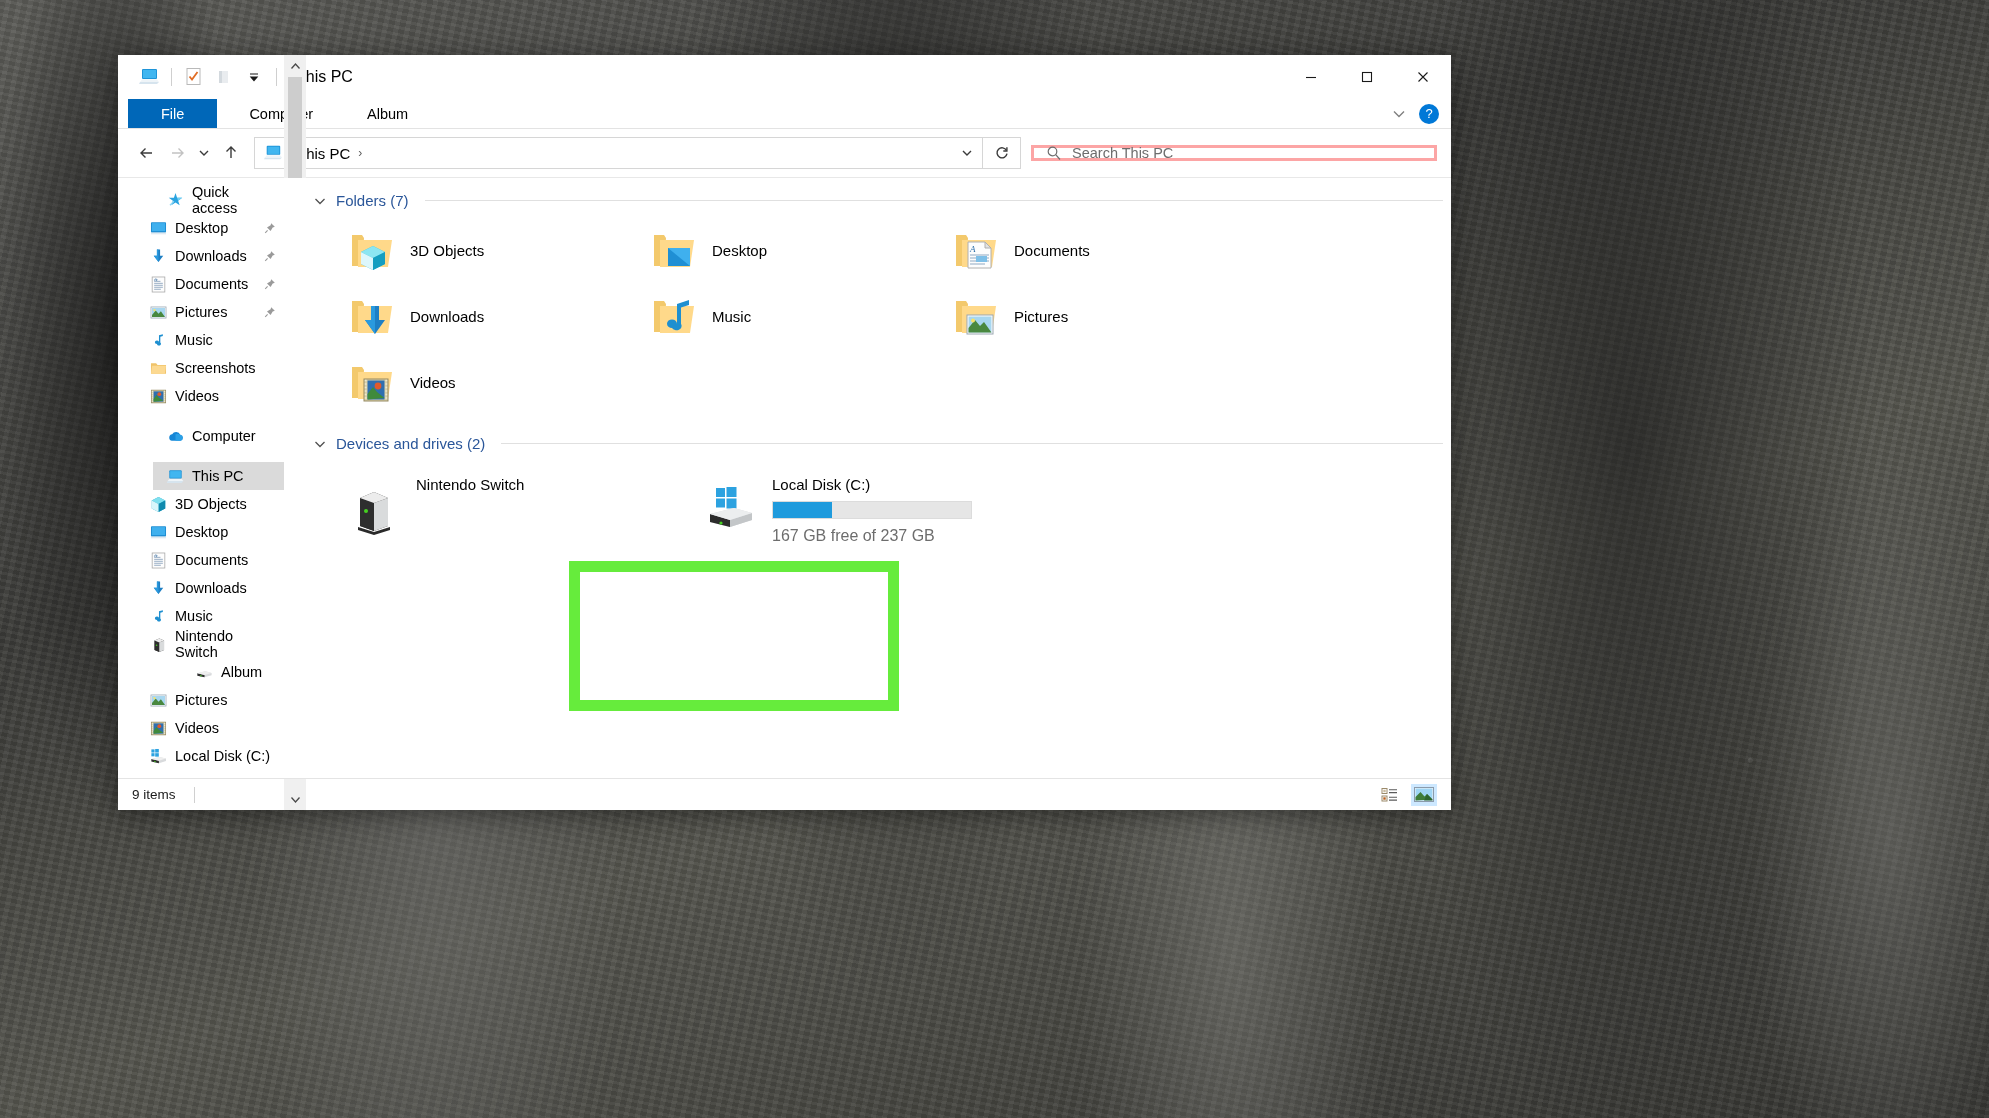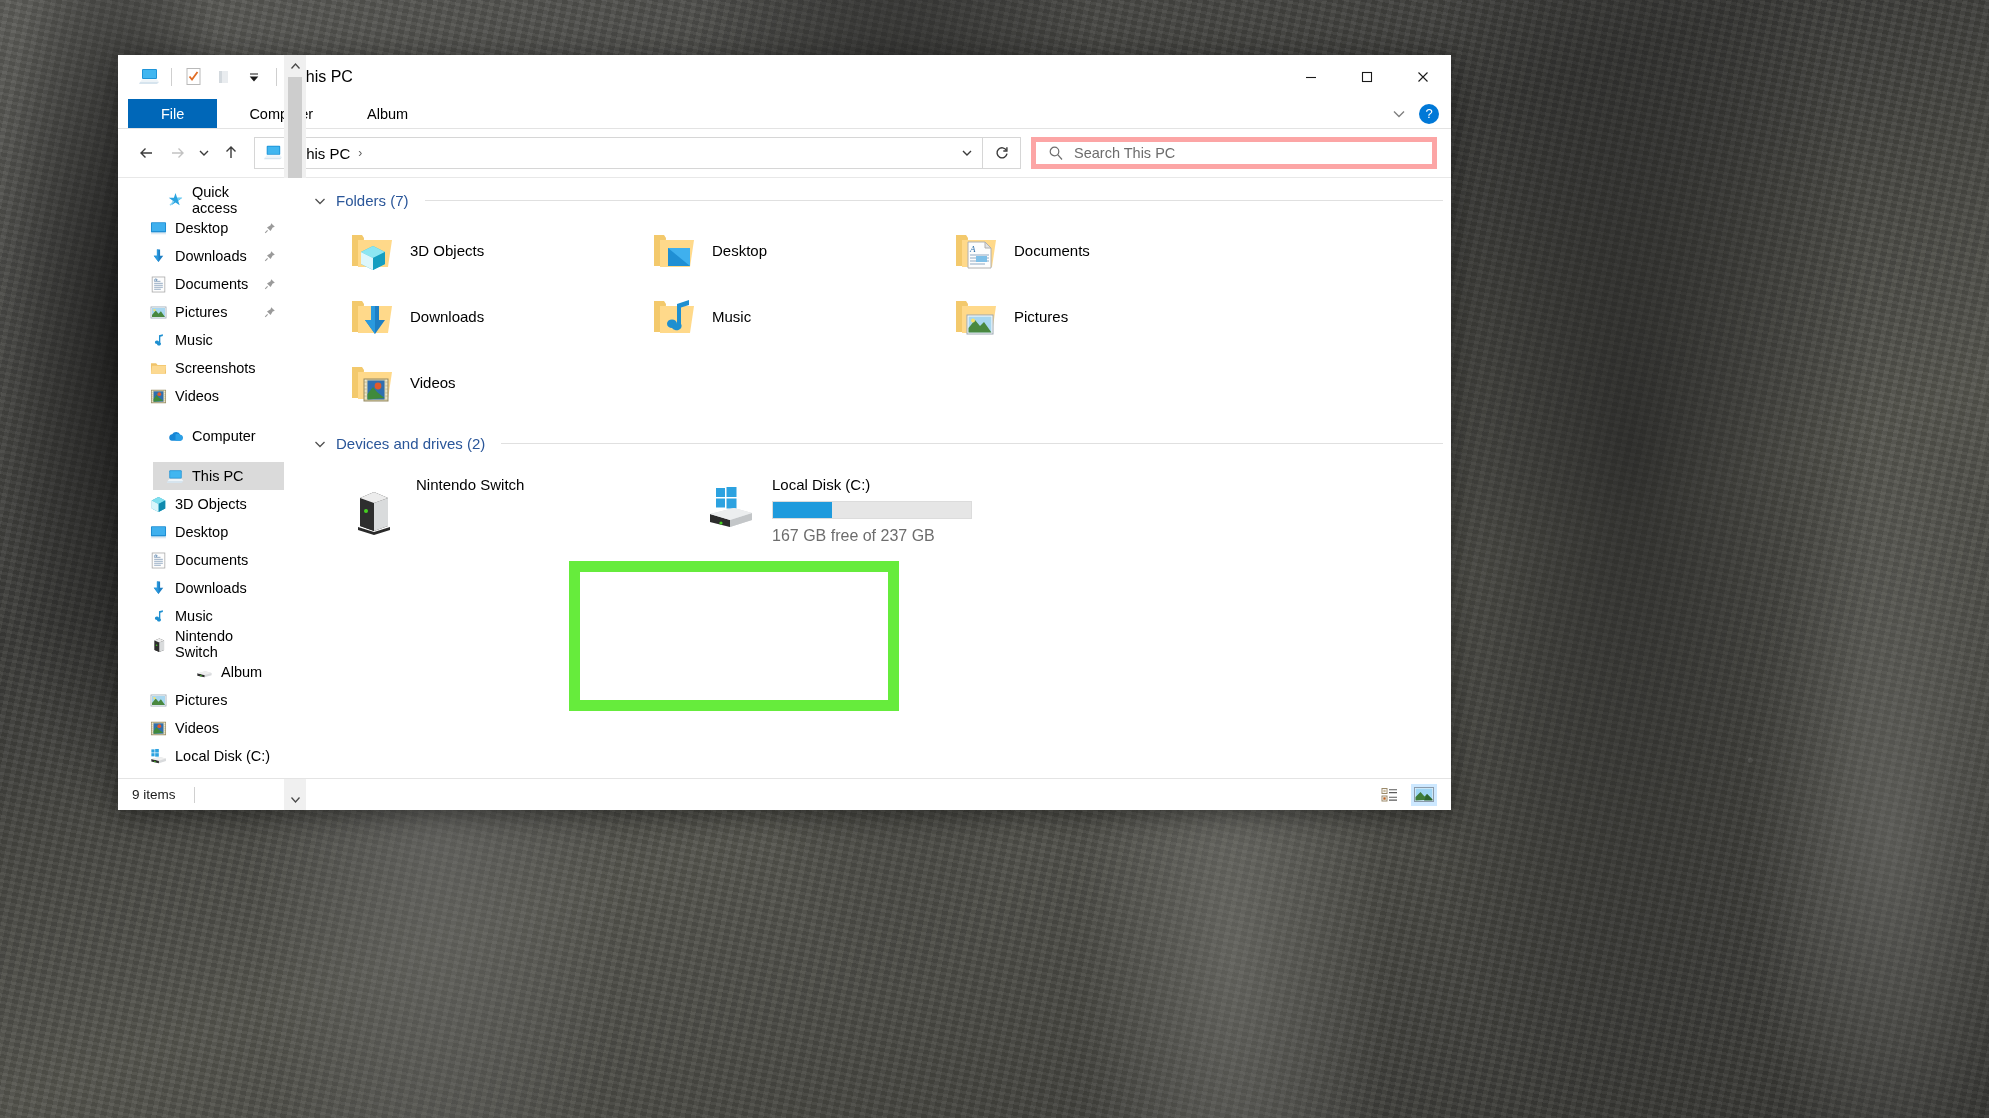--- a/index.html
+++ b/index.html
@@ -75,21 +75,21 @@
     flex: 1; height: 32px; border:1px solid #d6d6d6; background:#fff;
     display:flex; align-items:center; padding: 0 8px; margin-left: 8px;
     position: relative;
   }
   .crumbs { display:flex; align-items:center; gap:2px; }
   .crumb { font-size:15px; color:#000; padding: 0 6px; }
   .chev { color:#5c5c5c; font-size:12px; }
   .addr-drop { position:absolute; right: 8px; color:#3b3b3b; font-size:12px; }
   .refreshbtn { width:38px; height:32px; border:1px solid #d6d6d6; border-left:none; display:flex; align-items:center; justify-content:center; }
   .searchbox {
-    width: 406px; height:32px; border:5px solid #fca5a5; margin-left:10px;
+    width: 406px; height:16px; border:3px solid #fca5a5; margin-left:10px;
     display:flex; align-items:center; gap:10px; padding: 0 12px;
   }
   .search-ph { color:#6d6d6d; font-size:14.5px; }
 
   
   .wbody { flex:1; display:flex; min-height:0; border-top:1px solid #e8e8e8; }
   .nav-pane {
     width: 166px; background:#fff; padding-top: 8px; position:relative;
     overflow:hidden;
   }

